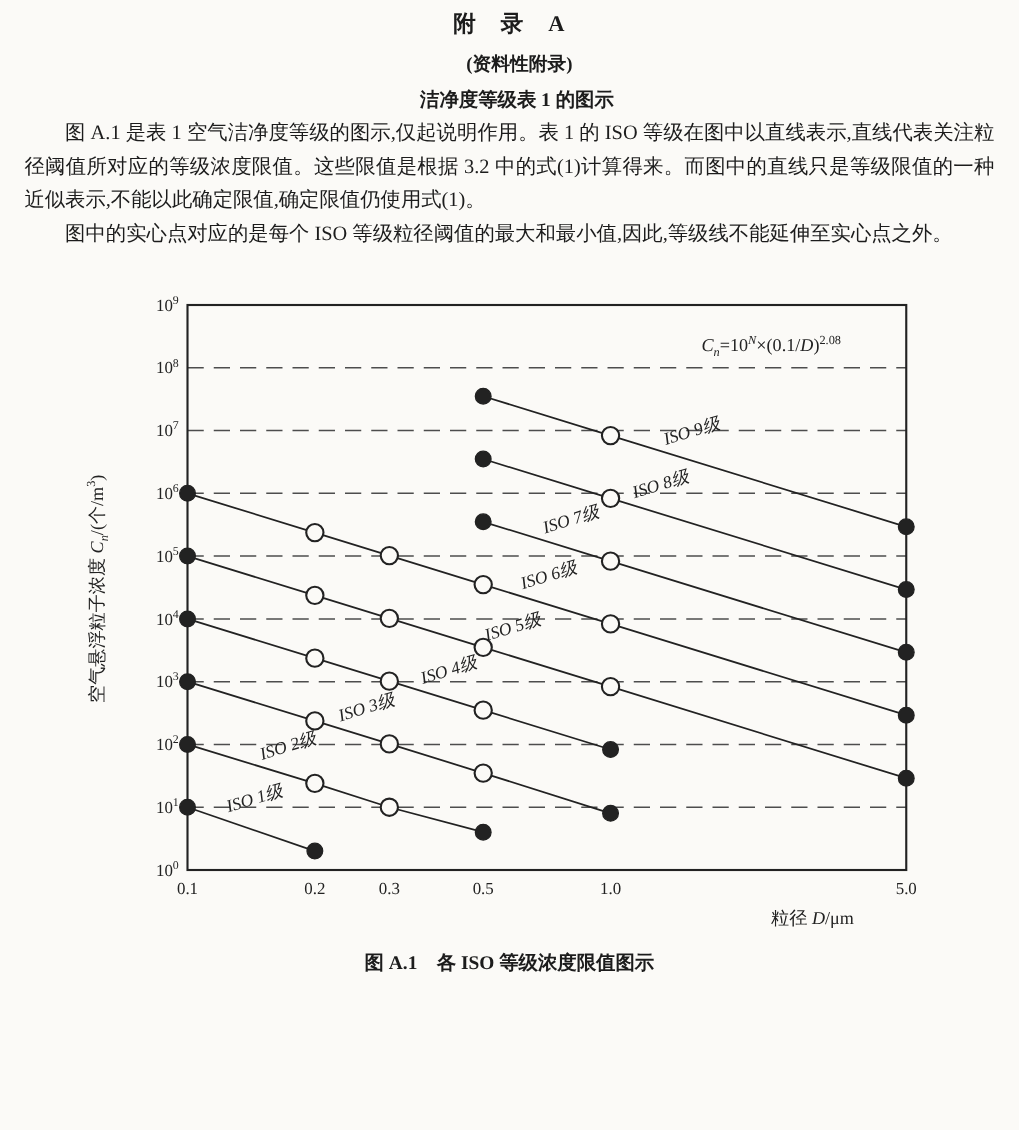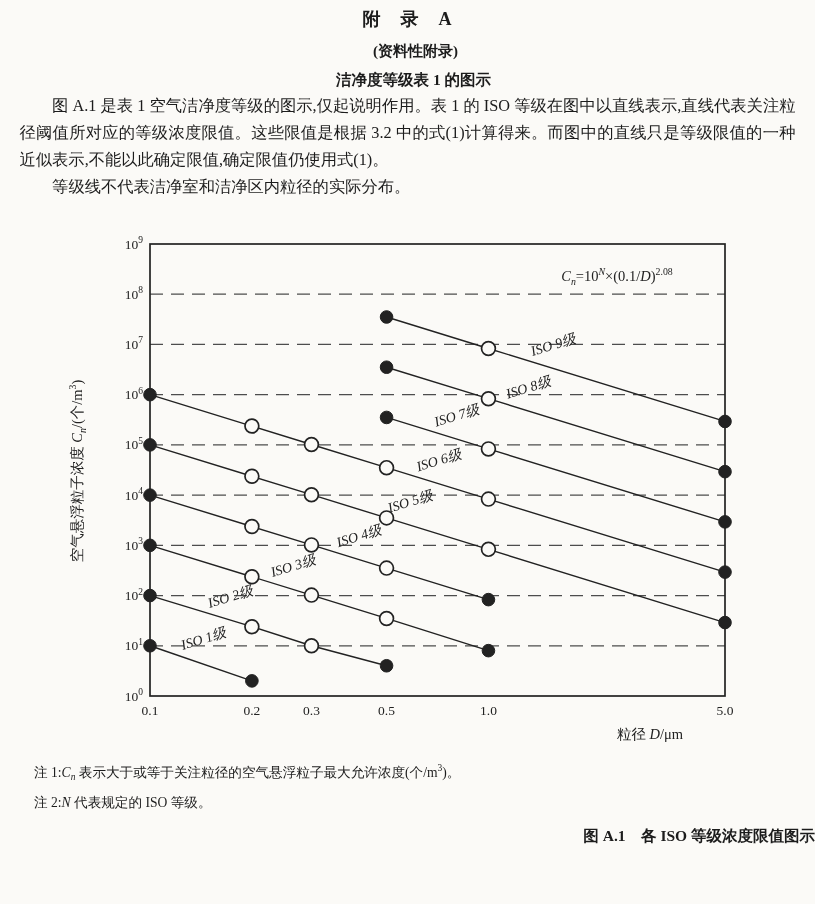--- a/index.html
+++ b/index.html
@@ -13,36 +13,36 @@
   .title-main{font-size:18px;font-weight:bold;letter-spacing:1px;}
   .title-sub{font-size:15px;font-weight:bold;margin-top:11px;padding-left:16px;}
   .title-heading{font-size:15.5px;font-weight:bold;margin-top:9px;padding-left:12px;}
   .body-text{width:776px;margin:1px auto 0 auto;font-size:16.3px;line-height:27px;text-align:justify;}
   .body-text p{margin:0;text-indent:2em;}
   .chart-wrap{position:relative;width:815px;height:520px;margin-top:29px;}
   .chart-wrap svg{display:block;}
   .notes{margin:7px 0 0 34px;font-size:13.6px;line-height:25px;}
   .notes .var{font-style:italic;font-family:"Liberation Serif",serif;}
   .notes sub,.notes sup{font-size:9.5px;}
-  .fig-caption{text-align:right;font-size:15.5px;font-weight:bold;margin-top:11px;}
+  .fig-caption{text-align:center;font-size:15.5px;font-weight:bold;margin-top:11px;}
 </style>
 </head>
 <body>
 
 <div class="page">
 
   <div class="titles">
     <div class="title-main">附　录　A</div>
     <div class="title-sub">(资料性附录)</div>
     <div class="title-heading">洁净度等级表 1 的图示</div>
   </div>
 
   <div class="body-text">
     <p>图 A.1 是表 1 空气洁净度等级的图示,仅起说明作用。表 1 的 ISO 等级在图中以直线表示,直线代表关注粒径阈值所对应的等级浓度限值。这些限值是根据 3.2 中的式(1)计算得来。而图中的直线只是等级限值的一种近似表示,不能以此确定限值,确定限值仍使用式(1)。</p>
-    <p>等级线不代表洁净室和洁净区内粒径的实际分布。</p>
+    <p>图中的实心点对应的是每个 ISO 等级粒径阈值的最大和最小值,因此,等级线不能延伸至实心点之外。</p>
   </div>
 
   <div class="chart-wrap">
     <svg id="isoChart" width="815" height="520" viewBox="0 0 815 520" xmlns="http://www.w3.org/2000/svg">
         <line x1="150" x2="725" y1="416.77777777777777" y2="416.77777777777777" stroke="#4d4d4d" stroke-width="1.2" stroke-dasharray="13 8"></line>
         <line x1="150" x2="725" y1="366.55555555555554" y2="366.55555555555554" stroke="#4d4d4d" stroke-width="1.2" stroke-dasharray="13 8"></line>
         <line x1="150" x2="725" y1="316.33333333333337" y2="316.33333333333337" stroke="#4d4d4d" stroke-width="1.2" stroke-dasharray="13 8"></line>
         <line x1="150" x2="725" y1="266.1111111111111" y2="266.1111111111111" stroke="#4d4d4d" stroke-width="1.2" stroke-dasharray="13 8"></line>
         <line x1="150" x2="725" y1="215.88888888888889" y2="215.88888888888889" stroke="#4d4d4d" stroke-width="1.2" stroke-dasharray="13 8"></line>
         <line x1="150" x2="725" y1="165.66666666666669" y2="165.66666666666669" stroke="#4d4d4d" stroke-width="1.2" stroke-dasharray="13 8"></line>
@@ -119,20 +119,16 @@
         <text x="311.47708362339426" y="486" text-anchor="middle" font-size="13.5" fill="#222222" font-family="&quot;Liberation Serif&quot;,serif">0.3</text>
         <text x="386.5596517110271" y="486" text-anchor="middle" font-size="13.5" fill="#222222" font-family="&quot;Liberation Serif&quot;,serif">0.5</text>
         <text x="488.4403482889729" y="486" text-anchor="middle" font-size="13.5" fill="#222222" font-family="&quot;Liberation Serif&quot;,serif">1.0</text>
         <text x="725" y="486" text-anchor="middle" font-size="13.5" fill="#222222" font-family="&quot;Liberation Serif&quot;,serif">5.0</text>
         <text x="650" y="510" text-anchor="middle" font-size="14.5" fill="#222222" font-family="&quot;Liberation Serif&quot;,serif"><tspan dy="0" font-size="14.5">粒径</tspan><tspan dy="0" font-size="14.5"> </tspan><tspan dy="0" font-size="14.5" font-style="italic">D</tspan><tspan dy="0" font-size="14.5">/μm</tspan></text>
         <text x="82" y="242" text-anchor="middle" font-size="14.5" fill="#222222" transform="rotate(-90 82 242)" font-family="&quot;Liberation Serif&quot;,serif"><tspan dy="0" font-size="14.5">空气悬浮粒子浓度</tspan><tspan dy="0" font-size="14.5"> </tspan><tspan dy="0" font-size="14.5" font-style="italic">C</tspan><tspan dy="4.2" font-size="9.860000000000001" font-style="italic">n</tspan><tspan dy="-4.2" font-size="14.5">/(个/m</tspan><tspan dy="-6" font-size="9.860000000000001">3</tspan><tspan dy="6" font-size="14.5">)</tspan></text>
         <text x="617" y="52" text-anchor="middle" font-size="14.5" fill="#222222" font-family="&quot;Liberation Serif&quot;,serif"><tspan dy="0" font-size="14.5" font-style="italic">C</tspan><tspan dy="4.2" font-size="9.860000000000001" font-style="italic">n</tspan><tspan dy="-4.2" font-size="14.5">=10</tspan><tspan dy="-6" font-size="9.860000000000001" font-style="italic">N</tspan><tspan dy="6" font-size="14.5">×(0.1/</tspan><tspan dy="0" font-size="14.5" font-style="italic">D</tspan><tspan dy="0" font-size="14.5">)</tspan><tspan dy="-6" font-size="9.860000000000001">2.08</tspan></text>
       </svg>
   </div>
 
-  <div class="notes">
-    <div><span>注 1:</span><span class="var">C</span><sub class="var">n</sub><span> 表示大于或等于关注粒径的空气悬浮粒子最大允许浓度(个/m</span><sup>3</sup><span>)。</span></div>
-    <div><span>注 2:</span><span class="var">N</span><span> 代表规定的 ISO 等级。</span></div>
-  </div>
 
   <div class="fig-caption">图 A.1　各 ISO 等级浓度限值图示</div>
 
 </div>
 
 </body></html>

